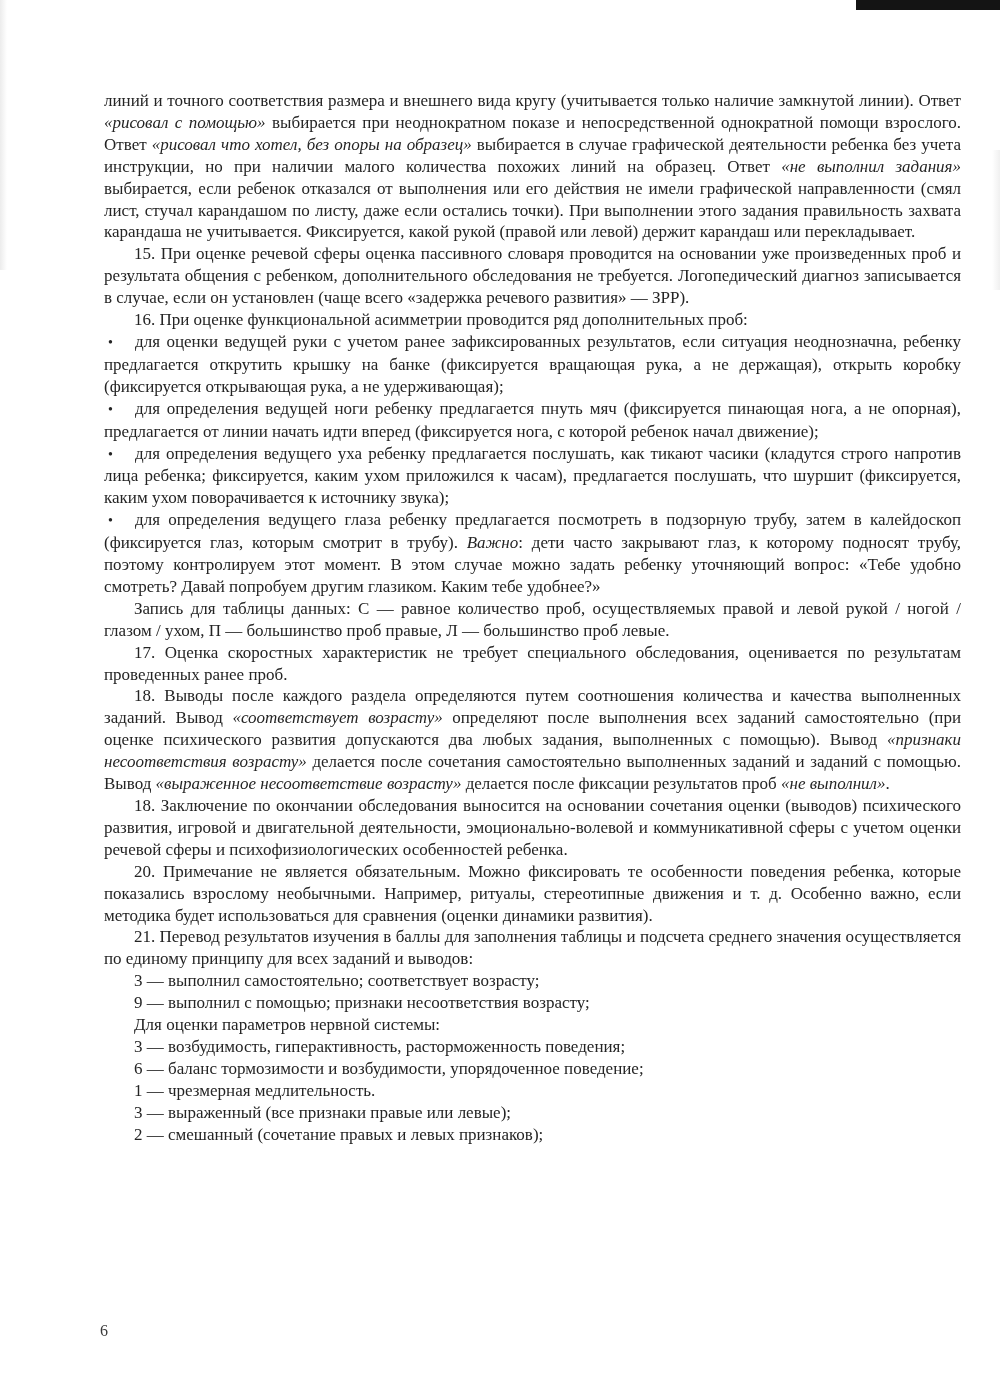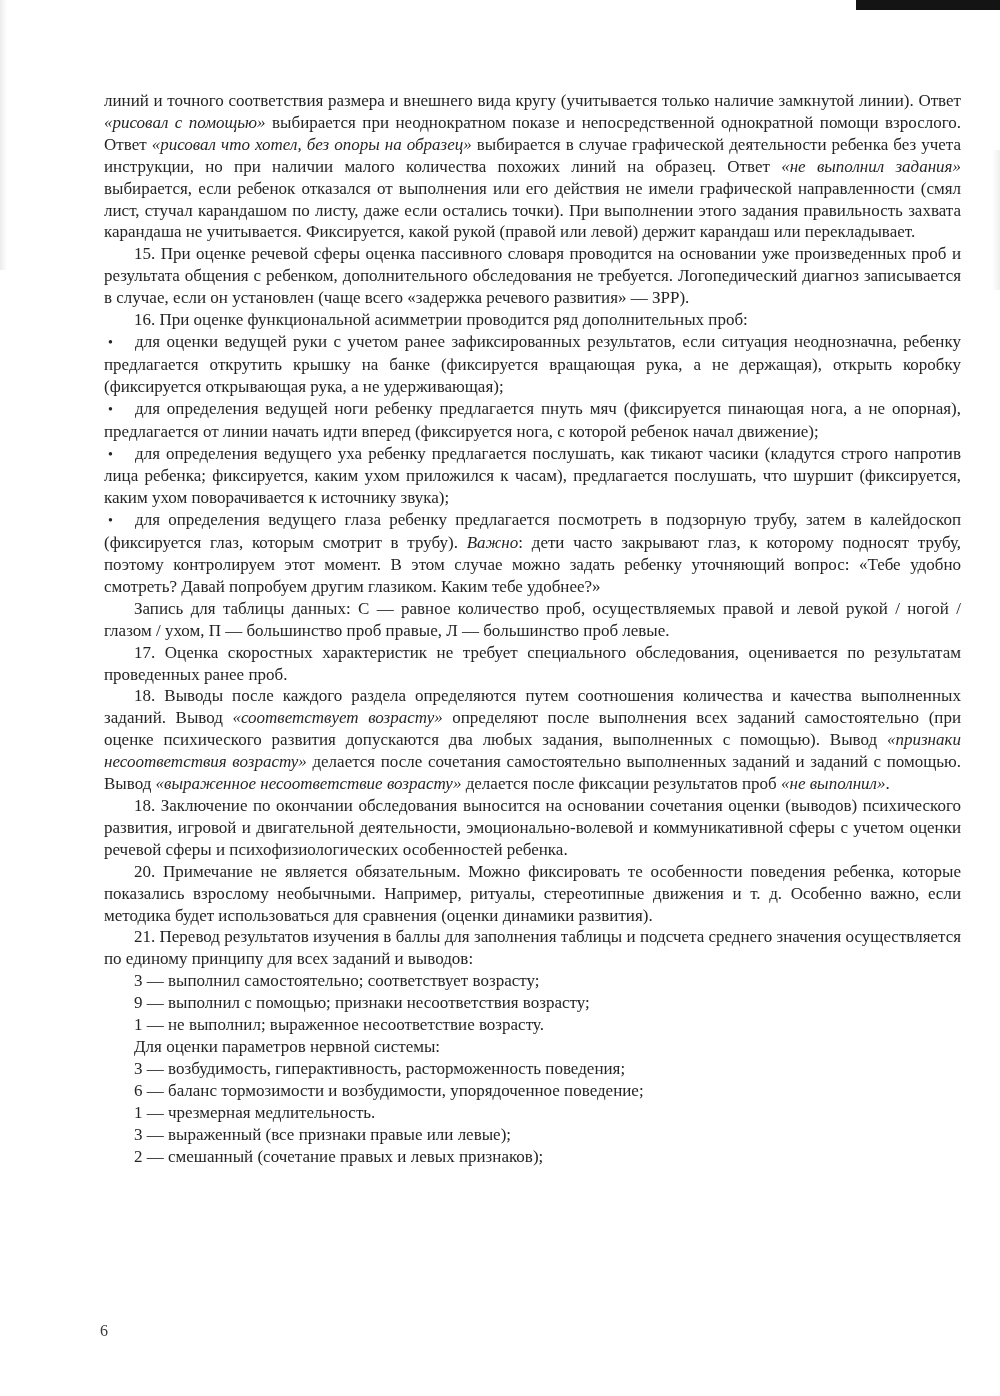--- a/index.html
+++ b/index.html
@@ -90,21 +90,20 @@
       <p class="para bullet"><span class="bullet-dot">•</span><span>для определения ведущего уха ребенку предлагается послушать, как тикают часики (кладутся строго напротив лица ребенка; фиксируется, каким ухом приложился к часам), предлагается послушать, что шуршит (фиксируется, каким ухом поворачивается к источнику звука);</span></p>
       <p class="para bullet"><span class="bullet-dot">•</span><span>для определения ведущего глаза ребенку предлагается посмотреть в подзорную трубу, затем в калейдоскоп (фиксируется глаз, которым смотрит в трубу). </span><span class="it bd">Важно</span><span>: дети часто закрывают глаз, к которому подносят трубу, поэтому контролируем этот момент. В этом случае можно задать ребенку уточняющий вопрос: «Тебе удобно смотреть? Давай попробуем другим глазиком. Каким тебе удобнее?»</span></p>
       <p class="para indent"><span>Запись для таблицы данных: С — равное количество проб, осуществляемых правой и левой рукой / ногой / глазом / ухом, П — большинство проб правые, Л — большинство проб левые.</span></p>
       <p class="para indent"><span>17. Оценка скоростных характеристик не требует специального обследования, оценивается по результатам проведенных ранее проб.</span></p>
       <p class="para indent"><span>18. Выводы после каждого раздела определяются путем соотношения количества и качества выполненных заданий. Вывод </span><span class="it">«соответствует возрасту»</span><span> определяют после выполнения всех заданий самостоятельно (при оценке психического развития допускаются два любых задания, выполненных с помощью). Вывод </span><span class="it">«признаки несоответствия возрасту»</span><span> делается после сочетания самостоятельно выполненных заданий и заданий с помощью. Вывод </span><span class="it">«выраженное несоответствие возрасту»</span><span> делается после фиксации результатов проб </span><span class="it">«не выполнил»</span><span>.</span></p>
       <p class="para indent"><span>18. Заключение по окончании обследования выносится на основании сочетания оценки (выводов) психического развития, игровой и двигательной деятельности, эмоционально-волевой и коммуникативной сферы с учетом оценки речевой сферы и психофизиологических особенностей ребенка.</span></p>
       <p class="para indent"><span>20. Примечание не является обязательным. Можно фиксировать те особенности поведения ребенка, которые показались взрослому необычными. Например, ритуалы, стереотипные движения и т. д. Особенно важно, если методика будет использоваться для сравнения (оценки динамики развития).</span></p>
       <p class="para indent"><span>21. Перевод результатов изучения в баллы для заполнения таблицы и подсчета среднего значения осуществляется по единому принципу для всех заданий и выводов:</span></p>
       <p class="para indent"><span>3 — выполнил самостоятельно; соответствует возрасту;</span></p>
       <p class="para indent"><span>9 — выполнил с помощью; признаки несоответствия возрасту;</span></p>
-      <p class="para indent"><span>1 — не выполнил; выраженное несоответствие возрасту.</span></p>
       <p class="para indent"><span>Для оценки параметров нервной системы:</span></p>
       <p class="para indent"><span>3 — возбудимость, гиперактивность, расторможенность поведения;</span></p>
       <p class="para indent"><span>6 — баланс тормозимости и возбудимости, упорядоченное поведение;</span></p>
       <p class="para indent"><span>1 — чрезмерная медлительность.</span></p>
       <p class="para indent"><span>3 — выраженный (все признаки правые или левые);</span></p>
       <p class="para indent"><span>2 — смешанный (сочетание правых и левых признаков);</span></p>
     </div>
 
   <div class="page-number">6</div>
 </div>

